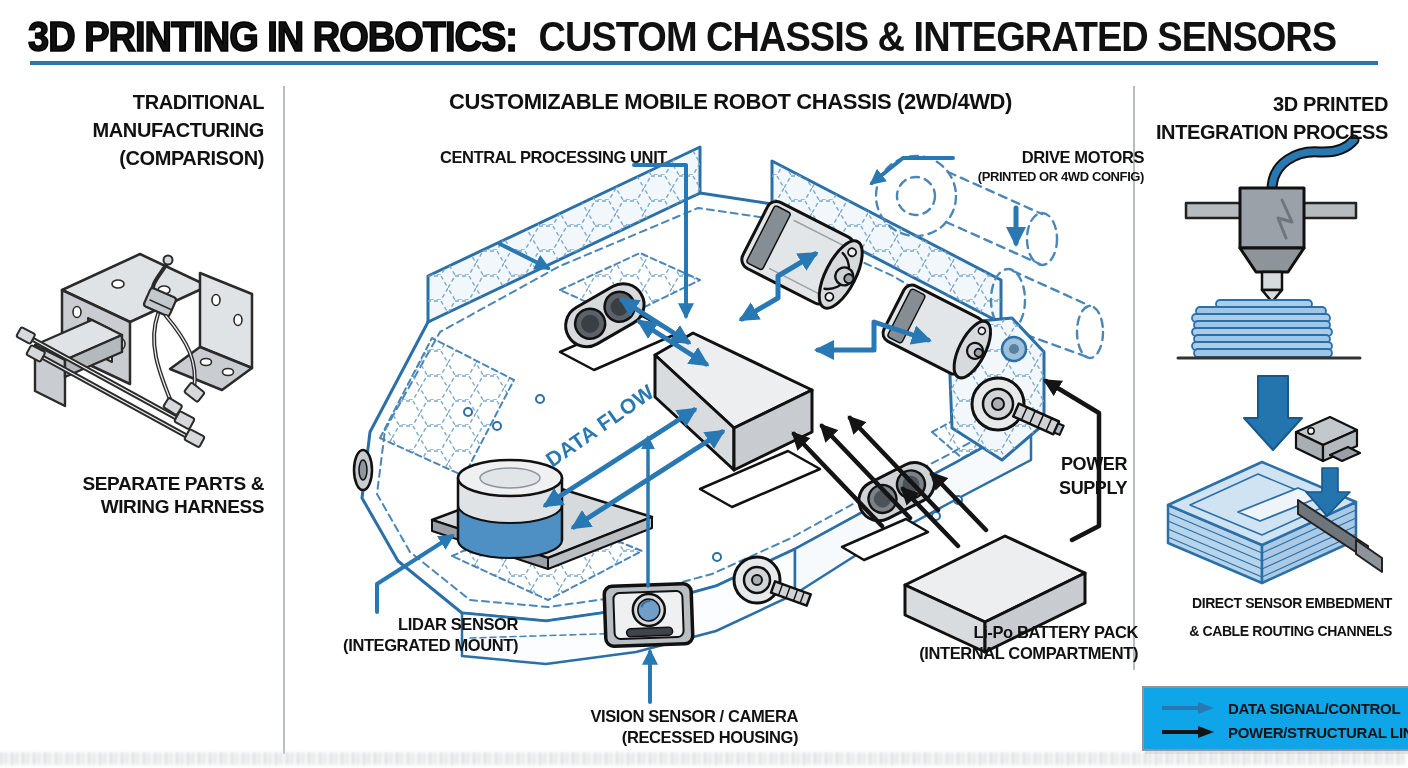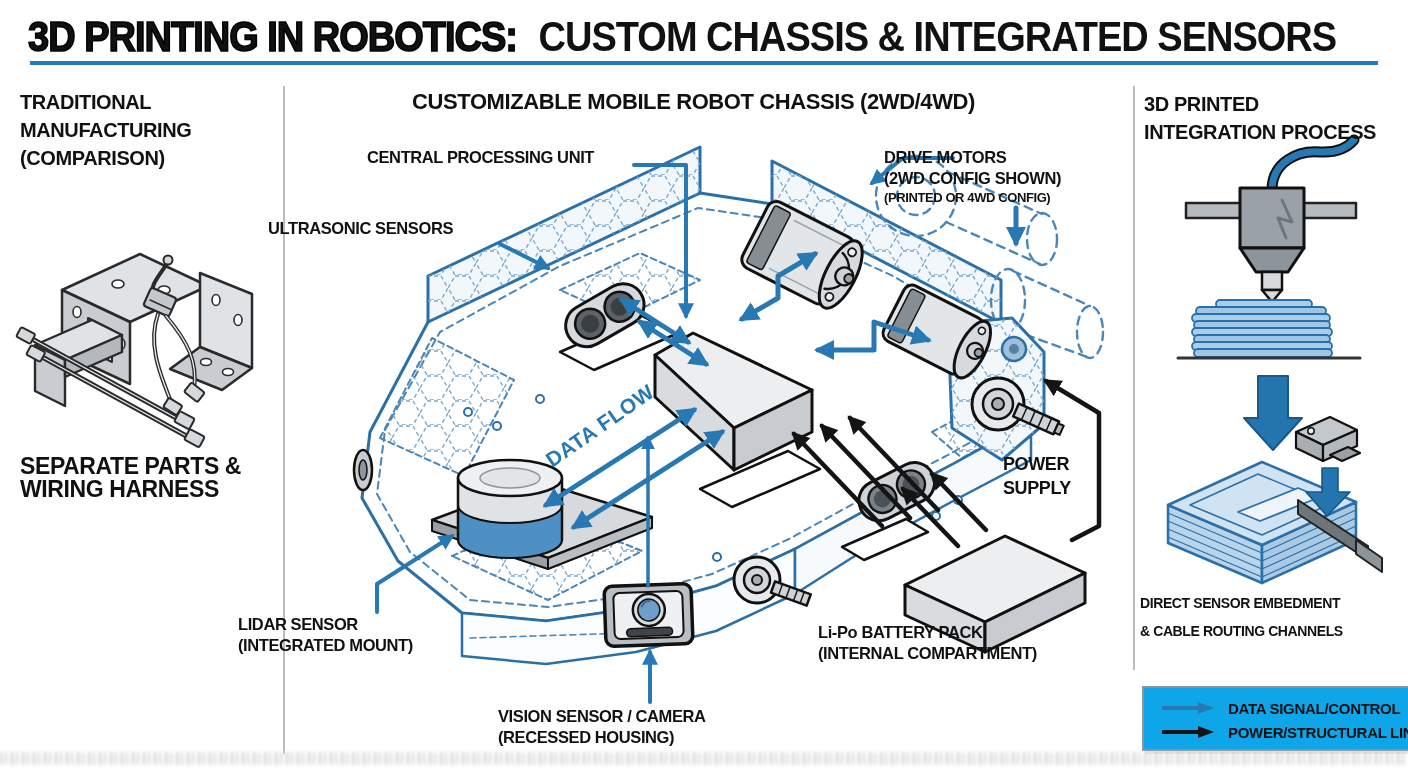--- a/index.html
+++ b/index.html
@@ -9,26 +9,26 @@
   
   #title{left:28px;top:8px;width:1360px;height:52px;white-space:nowrap;
          font-size:38px;font-weight:700;letter-spacing:-1px;line-height:50px;
          transform:scaleY(1.12);transform-origin:top left;}
   #title .strong{-webkit-text-stroke:1.4px #000;}
   #title .rest{margin-left:12px;}
   #title-rule{left:30px;top:61px;width:1348px;height:4px;background:#2878b4;}
   
   .vdiv{width:2px;background:#b9bdc1;}
   
-  .hblock{text-align:left;font-weight:700;letter-spacing:-0.4px;}
+  .hblock{text-align:right;font-weight:700;letter-spacing:-0.4px;}
   .h20{font-size:20px;line-height:28px;}
   .h22{font-size:22px;line-height:24px;}
   .lab{font-size:16.5px;line-height:21px;}
   .lab-sm{font-size:13px;line-height:17px;}
-  .cap19{font-size:23px;line-height:23px;}
+  .cap19{font-size:19px;line-height:23px;margin-top:17px;}
   .cap18{font-size:14px;line-height:28px;}
   #data-flow-label{color:#2878b4;font-size:21px;font-weight:700;letter-spacing:0.5px;
         transform:rotate(-35deg);transform-origin:center;text-align:center;}
   
   #legend{left:1142px;top:686px;width:246px;height:61px;background:#0ea5e9;
           border:2px solid #8f9499;box-shadow:3px 3px 0 rgba(0,0,0,.12);padding-left:22px;}
   .legend-row{position:absolute;left:16px;height:20px;display:flex;align-items:center;}
   .legend-row .txt{margin-left:12px;font-size:15px;font-weight:700;letter-spacing:-0.3px;white-space:nowrap;}
   
   #bottom-strip{left:0;top:752px;width:1408px;height:13px;opacity:.45;filter:blur(1.6px);
@@ -368,26 +368,24 @@
     <div>WIRING HARNESS</div>
   </div>
 
   <div class="abs hblock h22" style="left:412px;top:90px;width:600px">CUSTOMIZABLE MOBILE ROBOT CHASSIS (2WD/4WD)</div>
 
   <div class="abs hblock lab" style="left:367px;top:147px;width:300px">
     <div>CENTRAL PROCESSING UNIT</div>
   </div>
 
   <div class="abs hblock lab" style="left:268px;top:218px;width:280px">
-    <div>ULTRASONIC SENSORS</div>
   </div>
 
   <div class="abs hblock lab" style="left:884px;top:147px;width:260px">
     <div>DRIVE MOTORS</div>
-    <div>(2WD CONFIG SHOWN)</div>
     <div class="lab-sm">(PRINTED OR 4WD CONFIG)</div>
   </div>
 
   <div id="data-flow-label" class="abs" style="left:518px;top:414px;width:164px">DATA FLOW</div>
 
   <div class="abs hblock" style="left:1003px;top:452px;width:124px;font-size:18px;line-height:24px">
     <div>POWER</div>
     <div>SUPPLY</div>
   </div>
 

